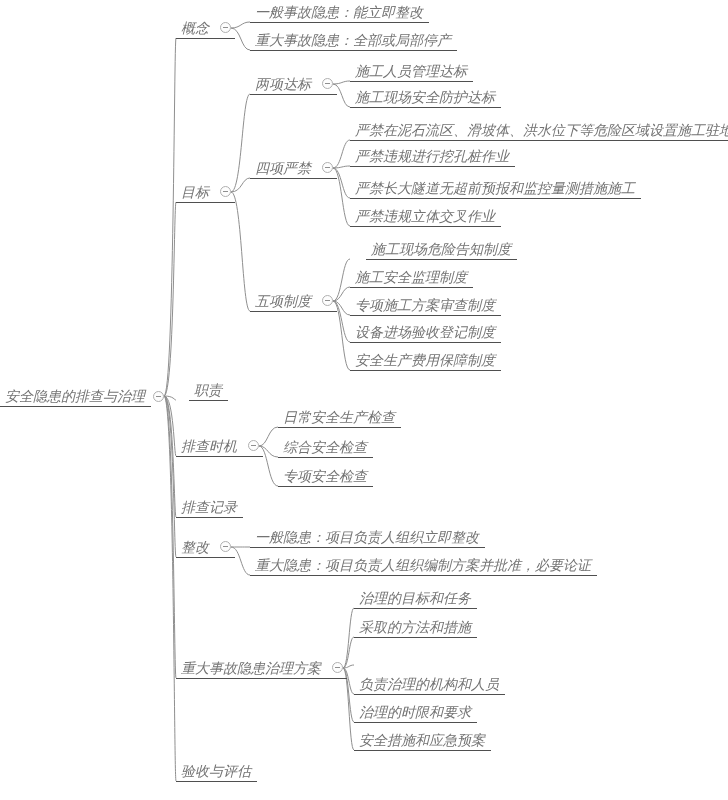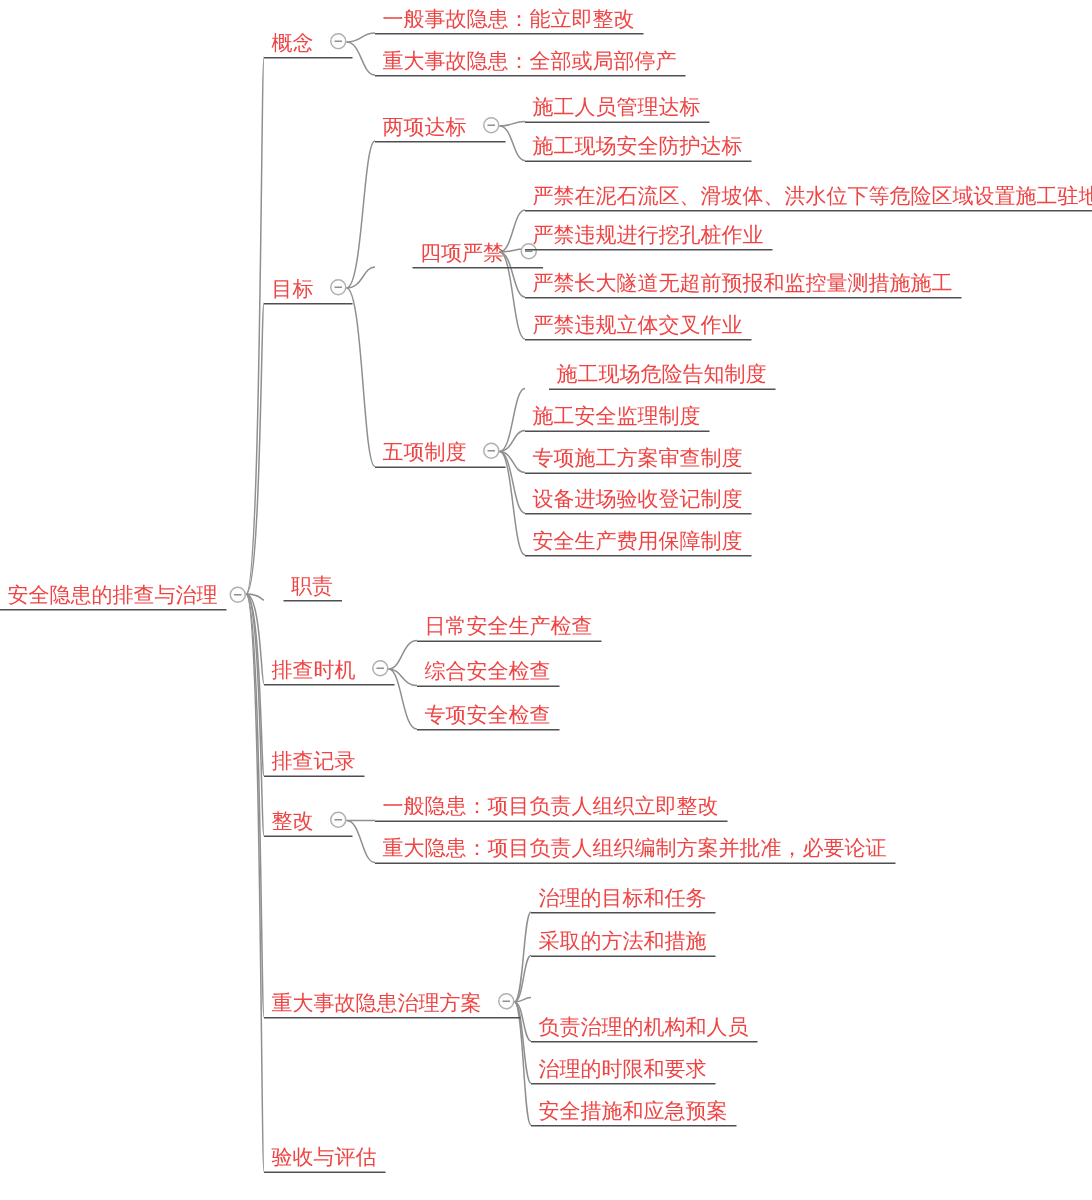--- a/index.html
+++ b/index.html
@@ -21,24 +21,25 @@
   svg.connectors path {
     fill: none;
     stroke: #8f8f8f;
     stroke-width: 1;
   }
   .node {
     position: absolute;
     white-space: nowrap;
     font-size: 14px;
     line-height: 20px;
-    color: #ef4444;
+    color: #737373;
     border-bottom: 1px solid #4f4f4f;
     padding: 0 6px 0 5px;
     cursor: default;
+    font-style: italic;
   }
   .node.has-kids { padding-right: 26px; }
   .collapse {
     position: absolute;
     right: 4px; top: 4px;
     width: 9px; height: 9px;
     border: 1px solid #b0b0b0;
     border-radius: 50%;
     background: #fdfdfd;
     box-sizing: content-box;
@@ -139,21 +140,21 @@
         <span class="minus"></span>
       </span>
   </div>
   <div class="node" style="left:350px; top:61px;">
     <span>施工人员管理达标</span>
   </div>
   <div class="node" style="left:350px; top:87px;">
     <span>施工现场安全防护达标</span>
   </div>
 
-  <div class="node has-kids" style="left:250px; top:158px;margin-left:25px;">
+  <div class="node has-kids" style="left:250px; top:158px;">
     <span>四项严禁</span>
     <span class="collapse">
         <span class="minus"></span>
       </span>
   </div>
   <div class="node" style="left:350px; top:120px;">
     <span>严禁在泥石流区、滑坡体、洪水位下等危险区域设置施工驻地</span>
   </div>
   <div class="node" style="left:350px; top:146px;">
     <span>严禁违规进行挖孔桩作业</span>

